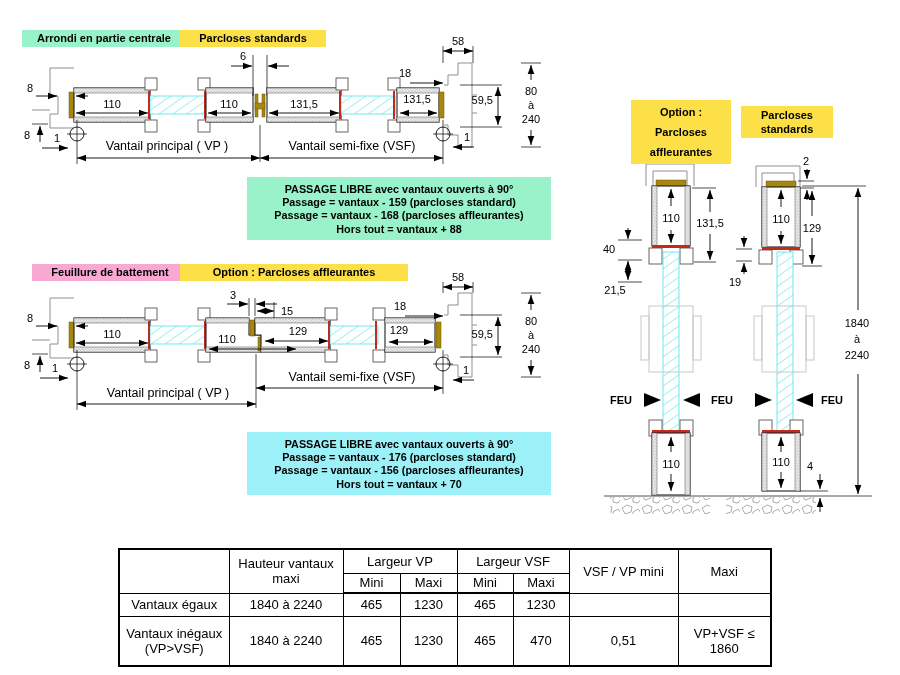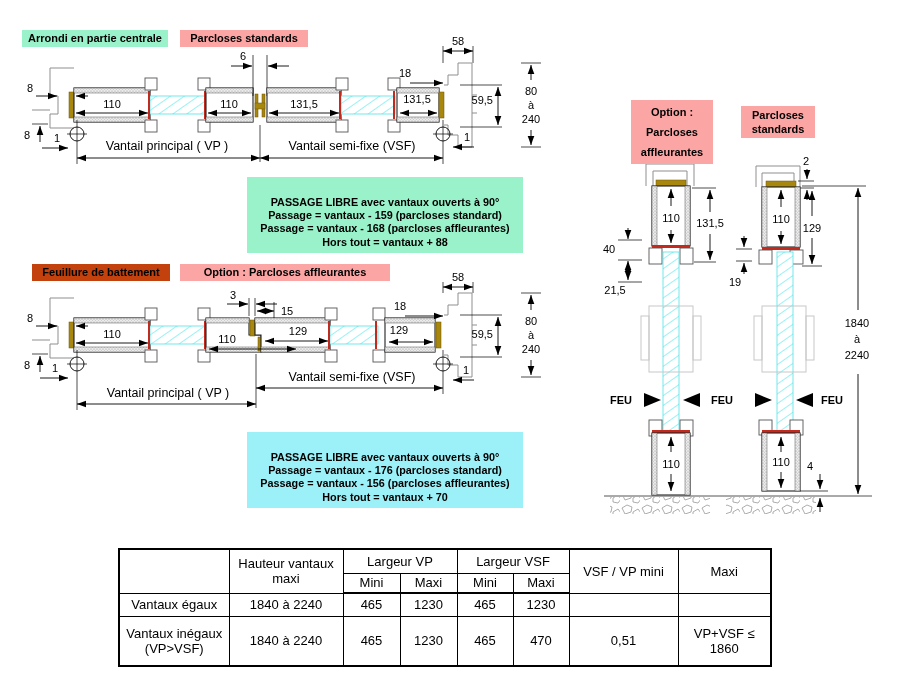--- a/index.html
+++ b/index.html
@@ -12,25 +12,25 @@
   .ext{stroke:#000;stroke-width:0.7;fill:none;}
   .fr{stroke:#8f8f8f;stroke-width:1;fill:none;}
   .prof{fill:#fff;stroke:#222;stroke-width:1.1;}
   .band{fill:url(#stip);stroke:#555;stroke-width:0.5;}
   .clamp{fill:#fff;stroke:#555;stroke-width:0.9;}
   .ghost{fill:none;stroke:#c7c7c7;stroke-width:1;}
   .glass{fill:url(#pg);stroke:#4fe3e8;stroke-width:0.8;}
   .seal{fill:#a8870f;stroke:#6b5500;stroke-width:0.5;}
   .red{fill:#c4291e;}
   .chip{position:absolute;font-weight:bold;font-size:11px;line-height:13px;text-align:center;
-        padding:2px 5px;white-space:pre-line;}
+        padding:2px 14px;white-space:pre-line;}
   .chip.green{background:#99f2c9;}
-  .chip.gray{background:#fca5a5;}
-  .chip.cyan{background:#c2410c;}
-  .pbox{position:absolute;width:276px;padding:19px 0 4px 0;text-align:center;
+  .chip.gray{background:#fde047;}
+  .chip.cyan{background:#f9a8d4;}
+  .pbox{position:absolute;width:304px;padding:6px 0 4px 0;text-align:center;
         font-weight:bold;font-size:10.8px;line-height:13.2px;}
   .pbox.green{background:#99f2c9;}
   .pbox.cyan{background:#9cf0f7;}
   table.spec{position:absolute;left:118px;top:548px;border-collapse:collapse;
              font-size:13px;table-layout:fixed;}
   table.spec td{border:1px solid #000;text-align:center;vertical-align:middle;
                 padding:1px 2px;white-space:pre-line;}
   table.spec{border:2px solid #000;}
   table.spec tr.hd2 td{border-bottom:2px solid #000;}
 </style>

